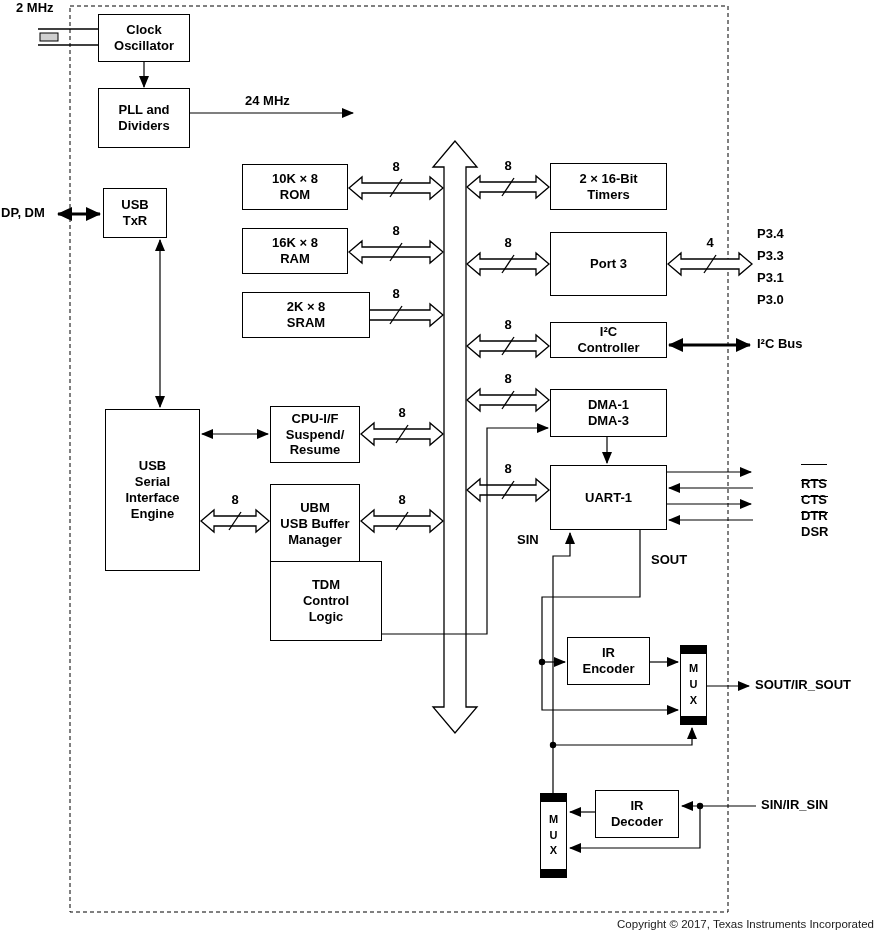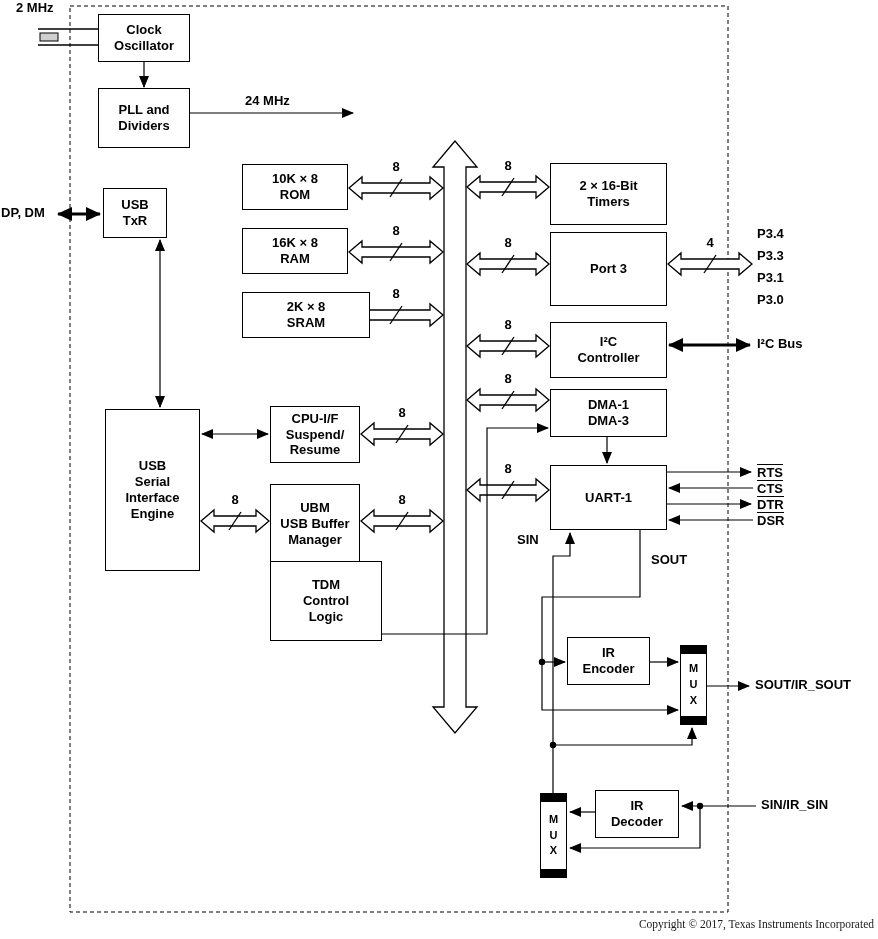--- a/index.html
+++ b/index.html
@@ -8,22 +8,22 @@
   svg.layer{position:absolute;left:0;top:0;}
   .box{position:absolute;border:1.6px solid #000;background:#fff;box-sizing:border-box;
        display:flex;align-items:center;justify-content:center;text-align:center;
        font-weight:bold;font-size:13px;line-height:1.22;white-space:pre-line;}
   .mux{padding:0;display:flex;flex-direction:column;align-items:stretch;justify-content:space-between;}
   .mux-bar{height:8px;background:#000;flex:none;}
   .mux-label{flex:1;display:flex;align-items:center;justify-content:center;
              font-weight:bold;font-size:11px;line-height:1.45;white-space:pre-line;}
   .lbl{position:absolute;font-weight:bold;font-size:13px;line-height:1.15;white-space:pre;}
   .busw{position:absolute;width:24px;text-align:center;font-weight:bold;font-size:13px;}
-  .ovl{display:inline-block;border-top:1.5px solid #000;padding-top:1px;line-height:1.05;}
-  .copyright{position:absolute;font-size:11.5px;font-weight:normal;color:#1a1a1a;white-space:pre;font-family:Liberation Serif, serif;}
+  .ovl{display:inline-block;border-top:1.5px solid #000;padding-top:12px;line-height:1.05;margin-left:44px;}
+  .copyright{position:absolute;font-size:11.5px;font-weight:normal;color:#1a1a1a;white-space:pre;}
 </style>
 </head>
 <body>
 
 <div class="canvas">
 
   <svg class="layer" width="878" height="939" viewBox="0 0 878 939">
     <defs>
       <marker id="ae" markerWidth="12" markerHeight="10" refX="11" refY="5" orient="auto" markerUnits="userSpaceOnUse">
         <path d="M0,0 L12,5 L0,10 Z" fill="#000"></path>
@@ -119,24 +119,24 @@
   <div class="box" style="left:98px;top:14px;width:92px;height:48px">Clock
 Oscillator</div>
   <div class="box" style="left:103px;top:188px;width:64px;height:50px">USB
 TxR</div>
   <div class="box" style="left:242px;top:164px;width:106px;height:46px">10K × 8
 ROM</div>
   <div class="box" style="left:242px;top:228px;width:106px;height:46px">16K × 8
 RAM</div>
   <div class="box" style="left:242px;top:292px;width:128px;height:46px">2K × 8
 SRAM</div>
-  <div class="box" style="left:550px;top:163px;width:117px;height:62px">2 × 16-Bit
+  <div class="box" style="left:550px;top:163px;width:117px;height:47px">2 × 16-Bit
 Timers</div>
-  <div class="box" style="left:550px;top:232px;width:117px;height:74px">Port 3</div>
-  <div class="box" style="left:550px;top:322px;width:117px;height:56px">I²C
+  <div class="box" style="left:550px;top:232px;width:117px;height:64px">Port 3</div>
+  <div class="box" style="left:550px;top:322px;width:117px;height:36px">I²C
 Controller</div>
   <div class="box" style="left:550px;top:389px;width:117px;height:48px">DMA-1
 DMA-3</div>
   <div class="box" style="left:550px;top:465px;width:117px;height:65px">UART-1</div>
   <div class="box" style="left:105px;top:409px;width:95px;height:162px">USB
 Serial
 Interface
 Engine</div>
   <div class="box" style="left:270px;top:406px;width:90px;height:57px">CPU-I/F
 Suspend/

